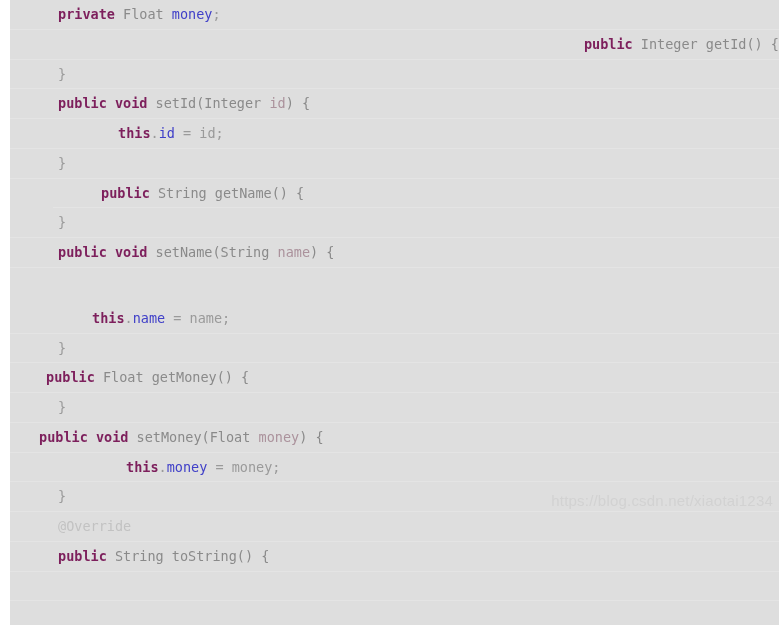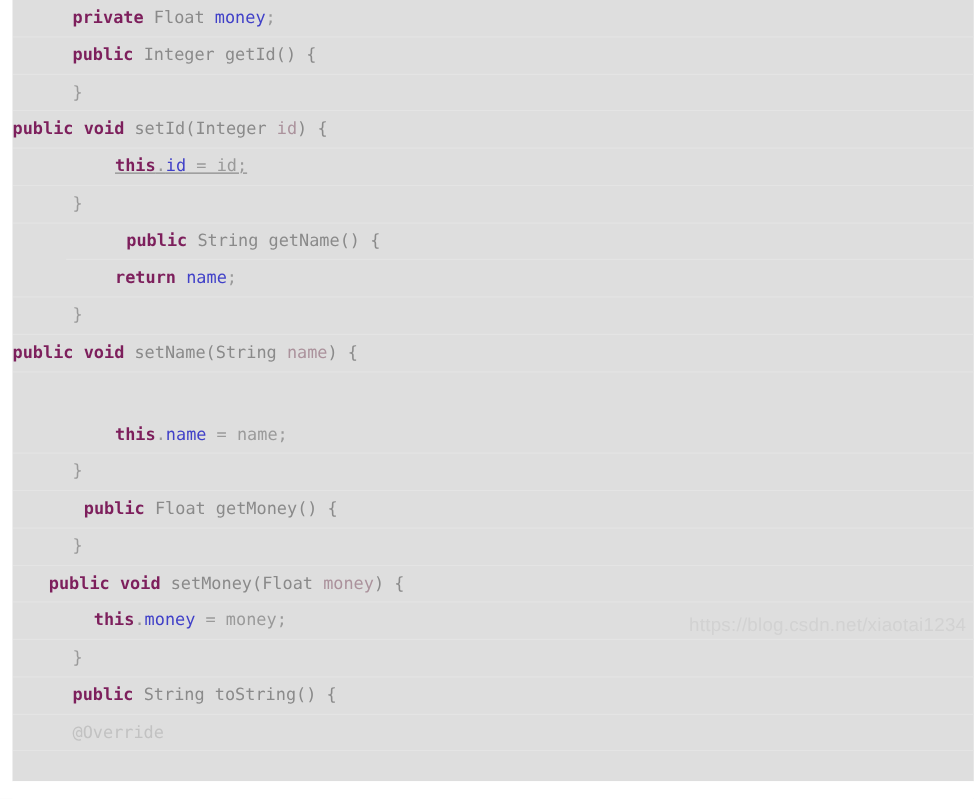--- a/index.html
+++ b/index.html
@@ -80,38 +80,37 @@
   }
 </style>
 </head>
 <body>
 
 <div id="code-viewer">
 
   <div id="code-block">
 
   <div class="code-line" style="padding-left: 48px;"><span class="kw">private</span><span class="pun"> </span><span class="typ">Float</span><span class="pun"> </span><span class="var">money</span><span class="pun">;</span></div>
-      <div class="code-line" style="padding-left: 48px;"><span class="kw">public</span><span class="pun"> </span><span class="typ">Integer</span><span class="mth"> getId() {</span></div>
+      <div class="code-line" style="padding-left: 48px; text-align: right;"><span class="kw">public</span><span class="pun"> </span><span class="typ">Integer</span><span class="mth"> getId() {</span></div>
       <div class="code-line" style="padding-left: 48px;"><span class="brc">}</span></div>
-      <div class="code-line" style=""><span class="kw">public</span><span class="pun"> </span><span class="kw">void</span><span class="mth"> setId(</span><span class="typ">Integer</span><span class="pun"> </span><span class="par">id</span><span class="mth">) {</span></div>
-      <div class="code-line" style="padding-left: 82px; text-decoration: underline;"><span class="kw">this</span><span class="pun">.</span><span class="var">id</span><span class="pun"> = id;</span></div>
+      <div class="code-line" style="padding-left: 48px;"><span class="kw">public</span><span class="pun"> </span><span class="kw">void</span><span class="mth"> setId(</span><span class="typ">Integer</span><span class="pun"> </span><span class="par">id</span><span class="mth">) {</span></div>
+      <div class="code-line" style="padding-left: 108px;"><span class="kw">this</span><span class="pun">.</span><span class="var">id</span><span class="pun"> = id;</span></div>
       <div class="code-line" style="padding-left: 48px;"><span class="brc">}</span></div>
       <div class="code-line" style="padding-left: 48px; margin-left: 43px;"><span class="kw">public</span><span class="pun"> </span><span class="typ">String</span><span class="mth"> getName() {</span></div>
-      <div class="code-line" style="padding-left: 82px;"><span class="kw">return</span><span class="pun"> </span><span class="var">name</span><span class="pun">;</span></div>
       <div class="code-line" style="padding-left: 48px;"><span class="brc">}</span></div>
-      <div class="code-line" style=""><span class="kw">public</span><span class="pun"> </span><span class="kw">void</span><span class="mth"> setName(</span><span class="typ">String</span><span class="pun"> </span><span class="par">name</span><span class="mth">) {</span></div>
+      <div class="code-line" style="padding-left: 48px;"><span class="kw">public</span><span class="pun"> </span><span class="kw">void</span><span class="mth"> setName(</span><span class="typ">String</span><span class="pun"> </span><span class="par">name</span><span class="mth">) {</span></div>
       <div class="code-line" style="padding-left: 82px; margin-top: 36px;"><span class="kw">this</span><span class="pun">.</span><span class="var">name</span><span class="pun"> = name;</span></div>
       <div class="code-line" style="padding-left: 48px;"><span class="brc">}</span></div>
-      <div class="code-line" style="padding-left: 57px;"><span class="kw">public</span><span class="pun"> </span><span class="typ">Float</span><span class="mth"> getMoney() {</span></div>
+      <div class="code-line" style="padding-left: 36px;"><span class="kw">public</span><span class="pun"> </span><span class="typ">Float</span><span class="mth"> getMoney() {</span></div>
       <div class="code-line" style="padding-left: 48px;"><span class="brc">}</span></div>
       <div class="code-line" style="padding-left: 29px;"><span class="kw">public</span><span class="pun"> </span><span class="kw">void</span><span class="mth"> setMoney(</span><span class="typ">Float</span><span class="pun"> </span><span class="par">money</span><span class="mth">) {</span></div>
-      <div class="code-line" style="padding-left: 65px;"><span class="kw">this</span><span class="pun">.</span><span class="var">money</span><span class="pun"> = money;</span></div>
+      <div class="code-line" style="padding-left: 116px;"><span class="kw">this</span><span class="pun">.</span><span class="var">money</span><span class="pun"> = money;</span></div>
       <div class="code-line" style="padding-left: 48px;"><span class="brc">}</span></div>
+      <div class="code-line" style="padding-left: 48px;"><span class="ann">@Override</span></div>
       <div class="code-line" style="padding-left: 48px;"><span class="kw">public</span><span class="pun"> </span><span class="typ">String</span><span class="mth"> toString() {</span></div>
-      <div class="code-line" style="padding-left: 48px;"><span class="ann">@Override</span></div>
       <div class="code-line" style="padding-left: 82px;"></div>
     </div>
 
   <div id="bottom-strip"></div>
 
   <div id="watermark">https://blog.csdn.net/xiaotai1234</div>
 
 </div>
 
 </body></html>

